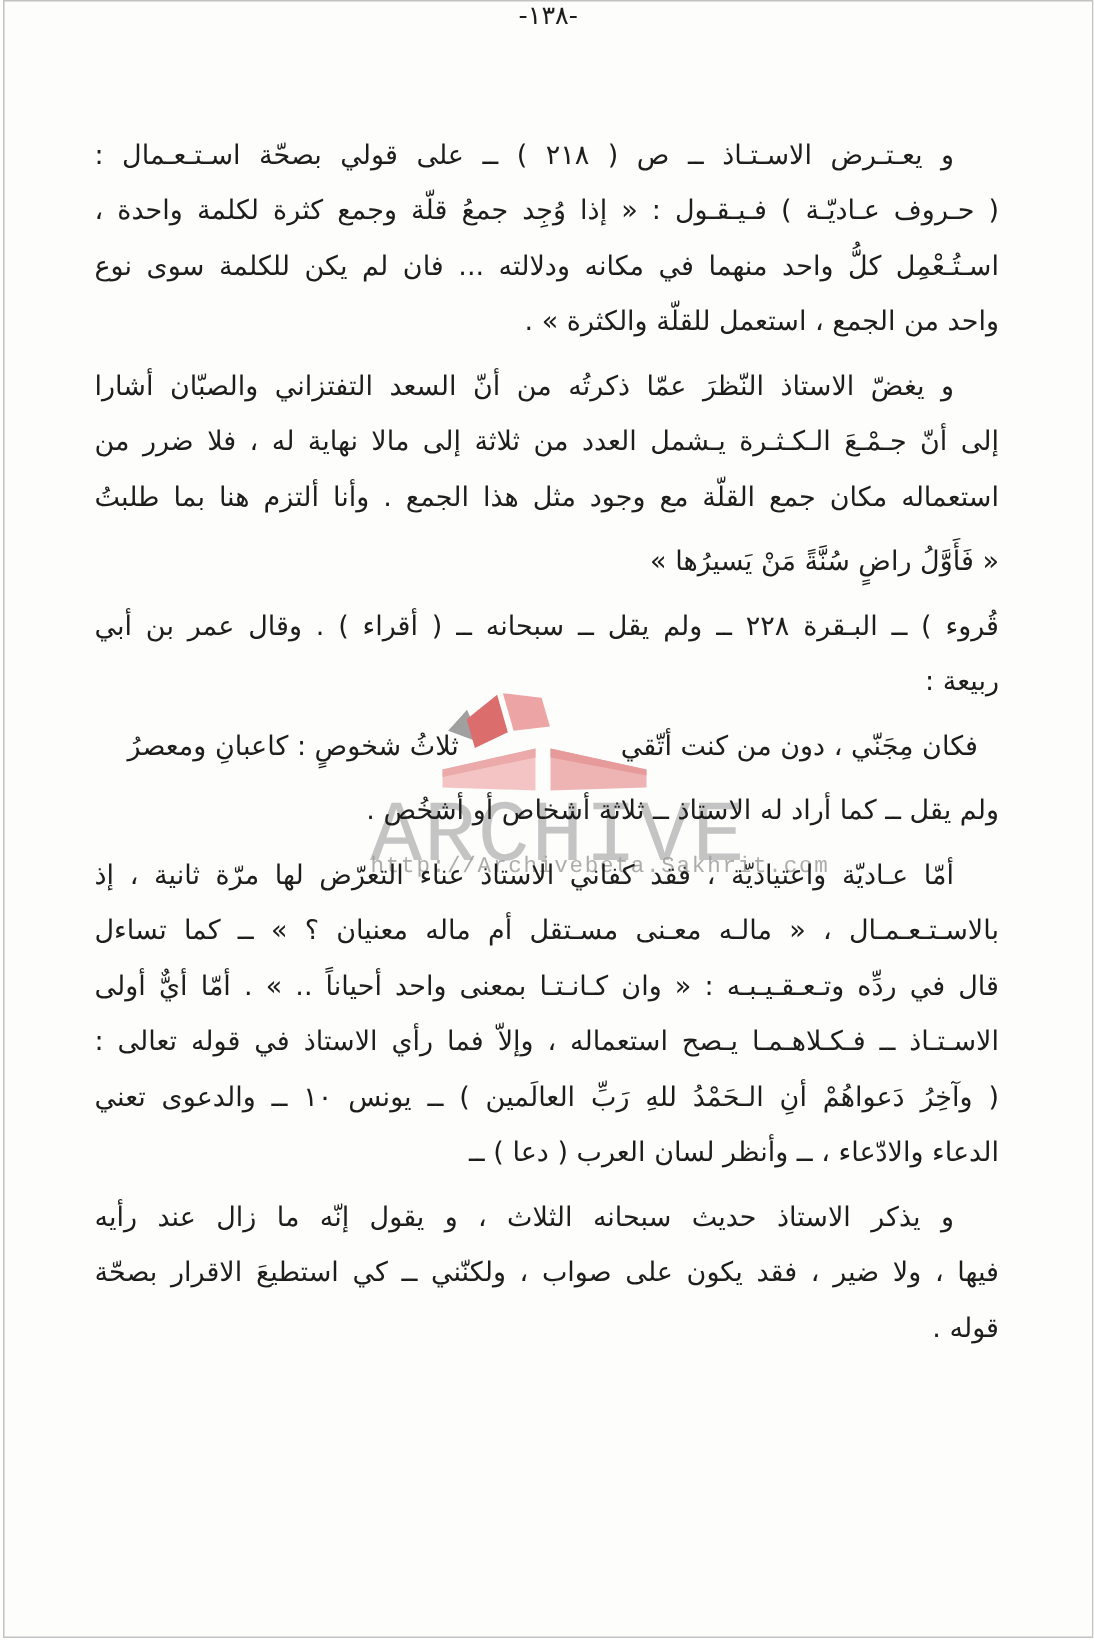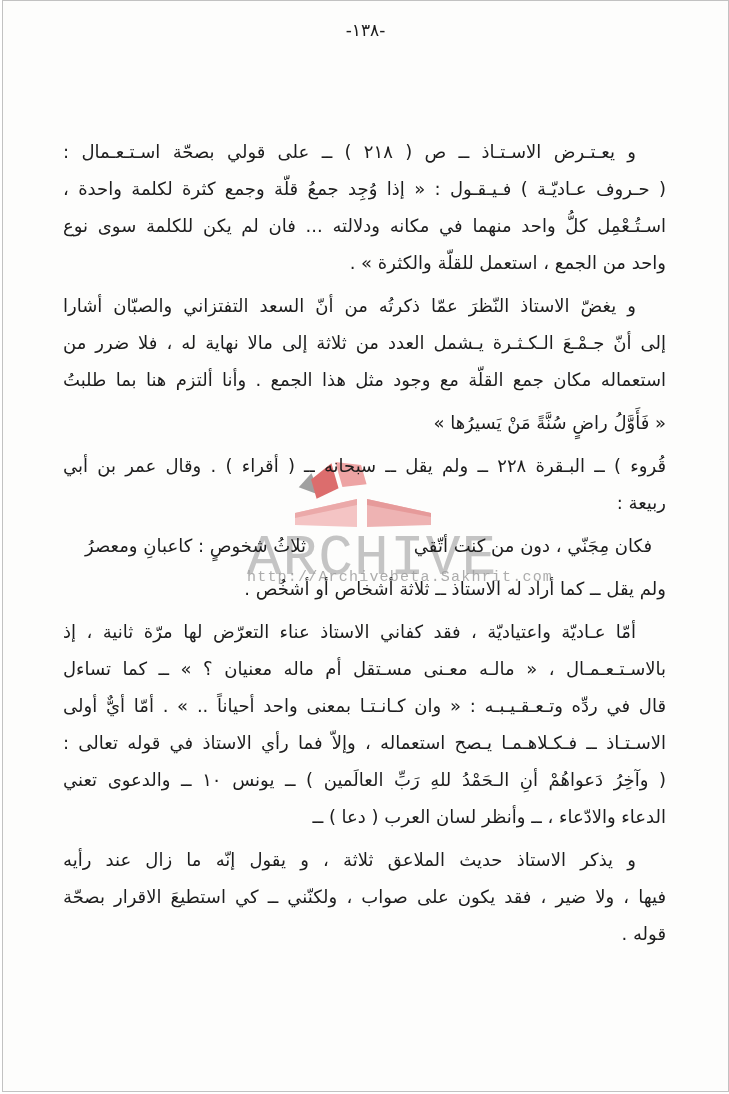--- a/index.html
+++ b/index.html
@@ -40,34 +40,33 @@
     white-space:nowrap;
   }
   
   .content{
     position:absolute;z-index:2;
     top:84px;right:62px;left:60px;
     direction:rtl;
     color:#1d1d1d;
     font-size:18px;
     line-height:37px;
-    margin-top:48px;
   }
   .block{margin:0 0 6px 0;}
   .line{min-height:37px;}
   .line.j{text-align:justify;text-align-last:justify;}
   .line.s{}
   .line.c{text-align:right;}
   .line.ind{text-indent:30px;}
   .hemis{
     display:flex;justify-content:space-between;
     padding:0 14px 0 22px;
   }
   .pagenum{
-    margin-top:19px;
+    margin-top:0;
     text-align:center;
     font-size:17px;
     color:#1d1d1d;
     letter-spacing:1px;
   }
 </style>
 </head>
 <body>
 
 <div class="page">
@@ -118,21 +117,21 @@
       </div>
       <div class="block">
         <div class="line j ind">أمّا عـاديّة واعتياديّة ، فقد كفاني الاستاذ عناء التعرّض لها مرّة ثانية ، إذ</div>
         <div class="line j">بالاسـتـعـمـال ، « مالـه معـنى مسـتقل أم ماله معنيان ؟ » ــ كما تساءل</div>
         <div class="line j">قال في ردِّه وتـعـقـيـبـه : « وان كـانـتـا بمعنى واحد أحياناً .. » . أمّا أيٌّ أولى</div>
         <div class="line j">الاسـتـاذ ــ فـكـلاهـمـا يـصح استعماله ، وإلاّ فما رأي الاستاذ في قوله تعالى :</div>
         <div class="line j">( وآخِرُ دَعواهُمْ أنِ الـحَمْدُ للهِ رَبِّ العالَمين ) ــ يونس ١٠ ــ والدعوى تعني</div>
         <div class="line s">الدعاء والادّعاء ، ــ وأنظر لسان العرب ( دعا ) ــ</div>
       </div>
       <div class="block">
-        <div class="line j ind">و يذكر الاستاذ حديث الملاعق ثلاثة ، و يقول إنّه ما زال عند رأيه</div>
+        <div class="line j ind">و يذكر الاستاذ حديث سبحانه الثلاث ، و يقول إنّه ما زال عند رأيه</div>
         <div class="line j">فيها ، ولا ضير ، فقد يكون على صواب ، ولكنّني ــ كي استطيعَ الاقرار بصحّة</div>
         <div class="line s">قوله .</div>
       </div>
     </div>
 
   <div class="pagenum">-١٣٨-</div>
 
 </div>
 
 </body></html>

